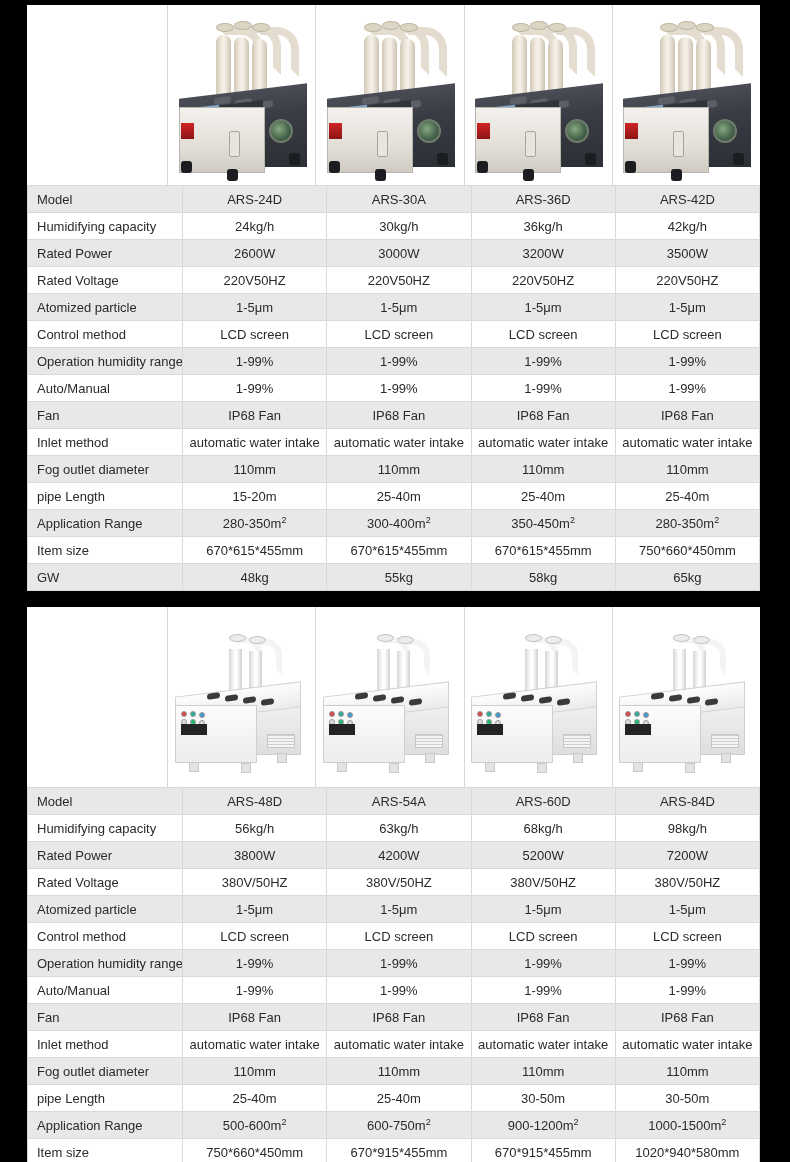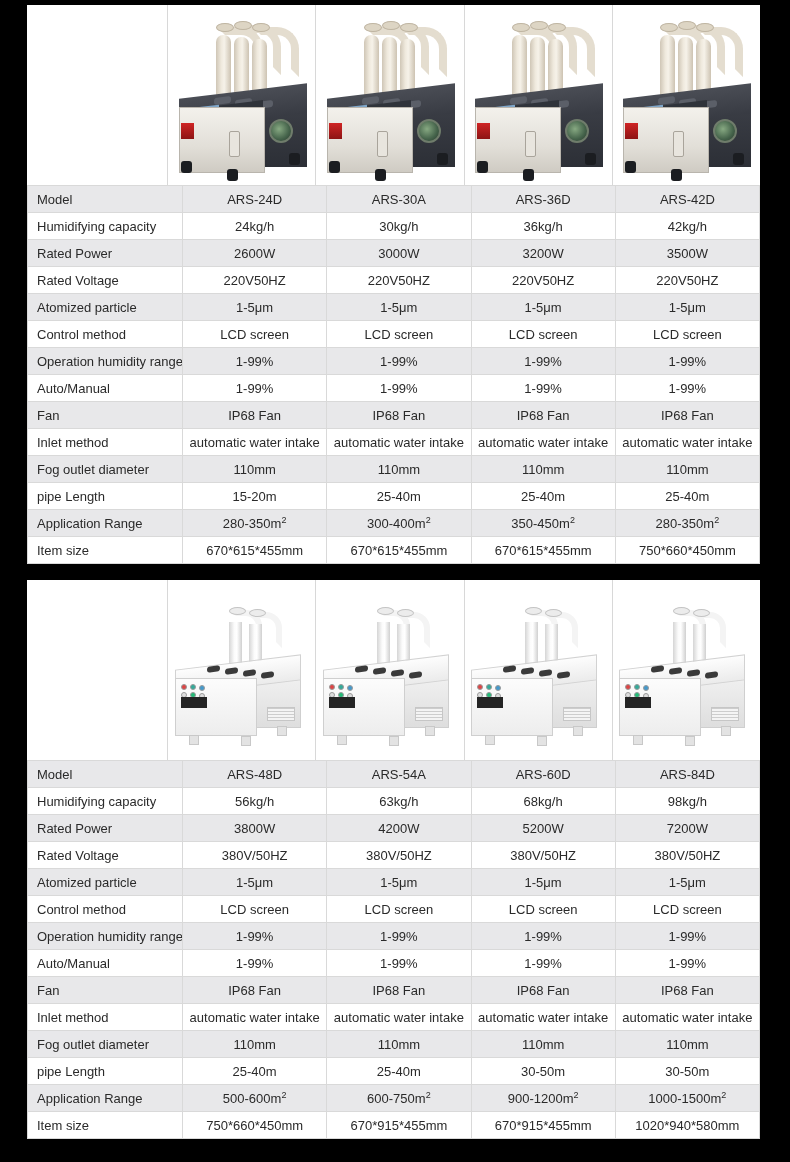--- a/index.html
+++ b/index.html
@@ -464,20 +464,27 @@
           <td>300-400m<sup>2</sup></td>
           <td>350-450m<sup>2</sup></td>
           <td>280-350m<sup>2</sup></td>
         </tr>
         <tr class="plain">
           <td class="rowlabel">Item size</td>
           <td>670*615*455mm</td>
           <td>670*615*455mm</td>
           <td>670*615*455mm</td>
           <td>750*660*450mm</td>
+        </tr>
+        <tr class="shade">
+          <td class="rowlabel">GW</td>
+          <td>48kg</td>
+          <td>55kg</td>
+          <td>58kg</td>
+          <td>65kg</td>
         </tr>
       </tbody>
     </table>
   </div>
 
   <div class="block-gap"></div>
 
   <div class="spec-block">
     <div class="img-strip">
       <div class="label-pad"></div>

